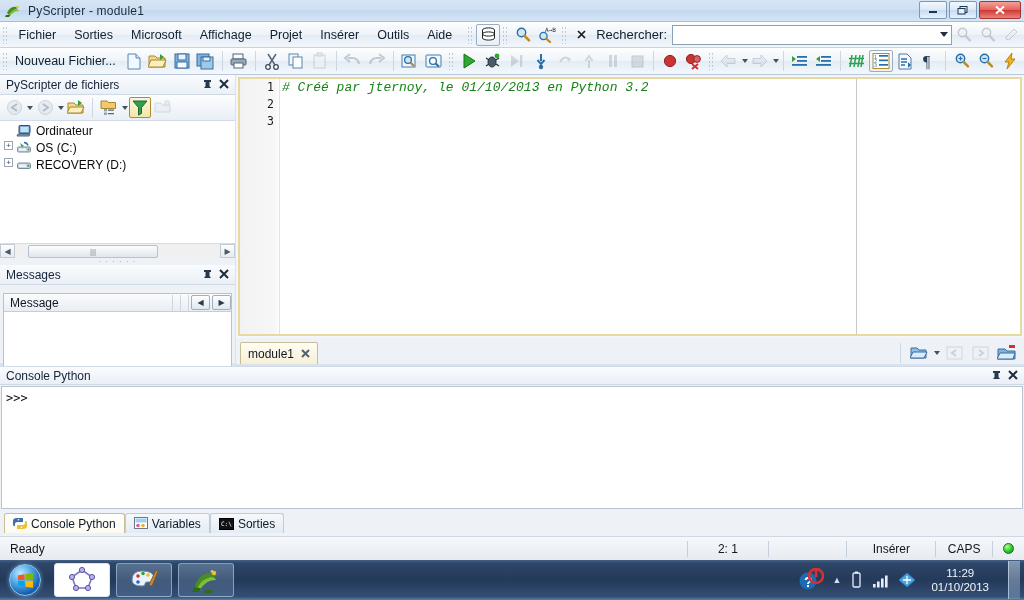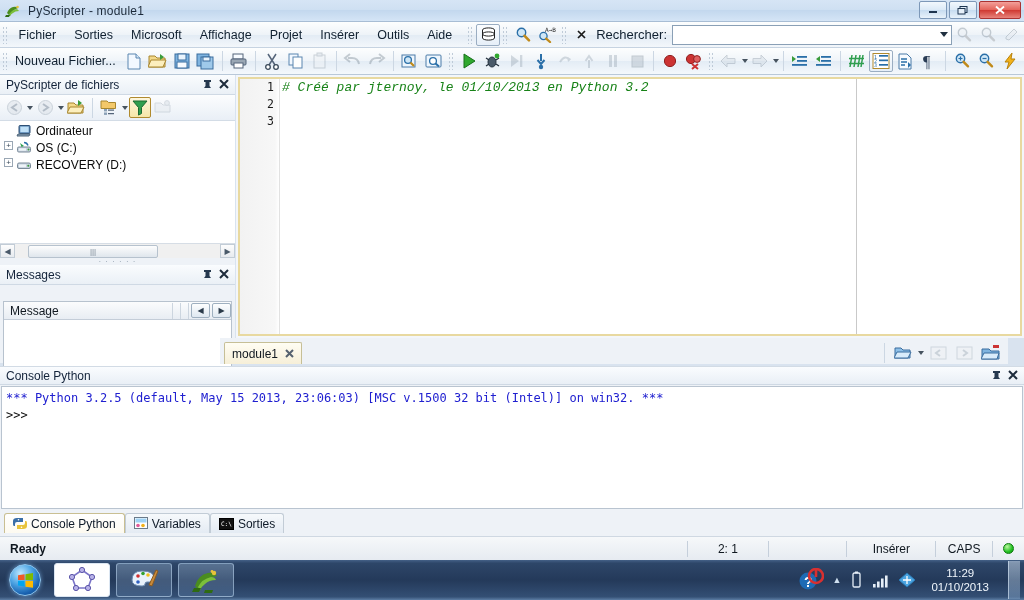--- a/index.html
+++ b/index.html
@@ -97,21 +97,21 @@
     height:15px; background:#f0f0f0; border-top:1px solid #d6dde5;
     display:flex; align-items:center; position:relative;
   }
   .hs-arrow { width:15px;height:14px; display:flex;align-items:center;justify-content:center; font-size:8px; color:#4a5a6a;
     background: linear-gradient(to bottom,#fdfdfd,#e7ebef); border:1px solid #c2ccd6;}
   .hs-thumb { position:absolute; left:28px; width:130px; height:13px;
     background: linear-gradient(to bottom,#fdfdfd,#dfe6ed); border:1px solid #b6c2ce; border-radius:2px;
     display:flex;align-items:center;justify-content:center; font-size:8px; color:#7b8894;}
   .splitter-dots { height:7px; background:#eef2f7; text-align:center; font-size:8px; color:#9aa8b6; letter-spacing:1px; line-height:7px;}
 
-  .msg-grid { background:#fff; border:1px solid #b7c2ce; margin:16px 3px; height:80px; }
+  .msg-grid { background:#fff; border:1px solid #b7c2ce; margin:8px 3px; height:80px; }
   .msg-col-hdr { height:18px; display:flex; align-items:center;
     background: linear-gradient(to bottom,#fbfcfd,#e8edf3); border-bottom:1px solid #c4cdd8; font-size:12px; color:#101820; padding-left:6px;}
   .msg-col-hdr .spacer { margin-left:auto; display:flex; }
   .msg-col-hdr .vline { width:1px; height:16px; background:#ccd5df; margin-left:7px;}
   .msg-navbtn { width:19px;height:15px;margin-left:2px; border:1px solid #9fb0c0; border-radius:2px;
     background: linear-gradient(to bottom,#fdfefe,#dfe8f1); font-size:8px; color:#2a3a4a; display:flex;align-items:center;justify-content:center;}
 
   .dock-tabs { display:flex; align-items:flex-end; height:22px; padding-left:4px; background:#eef2f7; }
   .dtab { display:flex; align-items:center; gap:4px; height:20px; padding:0 8px; font-size:12px; color:#0e1a28;
           border:1px solid #c2ccd6; border-bottom:none; border-radius:3px 3px 0 0; background: linear-gradient(to bottom,#f6f9fc,#e4ebf3); }
@@ -121,21 +121,21 @@
   .editor-area { position:absolute; left:236px; top:75px; width:788px; height:263px; background:#f3f6fa; padding:2px;}
   .editor-frame { width:100%; height:100%; border:2px solid #e8d9a0; background:#fff; position:relative; overflow:hidden; }
   .gutter { position:absolute; left:0; top:0; width:40px; height:100%;
             background: linear-gradient(to right,#f2f2f2 0%,#f7f7f7 90%, #ffffff 100%); border-right:1px solid #e2e2e2;}
   .lnum { text-align:right; padding-right:5px; font-family:"DejaVu Sans Mono","Liberation Mono",monospace; font-size:11.5px; color:#1a1a1a; height:17px; line-height:17px;}
   .codelines { position:absolute; left:42px; top:0; right:0; }
   .cline { height:17px; line-height:17px; font-family:Liberation Mono, monospace; font-size:13px; white-space:pre;}
   .cmt { color:#178217; font-style:italic; }
   .margin-guide { position:absolute; left:616px; top:0; bottom:0; width:1px; background:#c9c9c9;}
 
-  .editor-tabbar { position:absolute; left:220px; top:338px; width:788px; height:26px;
+  .editor-tabbar { position:absolute; left:236px; top:338px; width:788px; height:26px;
      background:#eef2f7; display:flex; align-items:flex-end; padding-left:4px;}
   .etab { display:flex; align-items:center; gap:7px; height:22px; padding:0 7px; font-size:12px; color:#101820;
           border:1px solid #c6bf96; border-bottom:none; border-radius:2px 2px 0 0;
           background: linear-gradient(to bottom,#fffdf3,#f6efd8); }
   .etab .x { font-size:11px; color:#5a6472; font-weight:bold; }
   .etab-right { margin-left:auto; display:flex; align-items:center; gap:2px; padding-right:6px; }
 
   
   .console-dock { position:absolute; left:0; top:366px; width:1024px; height:170px; background:#eef2f7; }
   .console-hdr { height:19px; display:flex; align-items:center; padding-left:6px;
@@ -732,21 +732,20 @@
             </svg>
         </span>
         <span>
           <svg width="10" height="10">
               <path d="M1 1 L9 9 M9 1 L1 9" stroke="#1e2c3c" stroke-width="2"></path>
             </svg>
         </span>
       </span>
     </div>
     <div class="console-body">
-      <div class="conline con-blue">*** Python 3.2.5 (default, May 15 2013, 23:06:03) [MSC v.1500 32 bit (Intel)] on win32. ***</div>
       <div class="conline con-prompt">&gt;&gt;&gt;</div>
     </div>
     <div class="console-tabs">
       <div class="dtab active">
         <span>
           <svg width="14" height="13" viewBox="0 0 14 13">
               <path d="M4 1 h6 v4 h-6 q-2 0-2 2 v2 h-1 q-1 0-1-2 v-3 q0-3 4-3z" fill="#3a6fa8"></path>
               <path d="M10 12 h-6 v-4 h6 q2 0 2-2 v-2 h1 q1 0 1 2 v3 q0 3-4 3z" fill="#e8c33a"></path>
               <circle cx="5.5" cy="2.8" r=".8" fill="#fff"></circle>
               <circle cx="8.5" cy="10.2" r=".8" fill="#fff"></circle>
@@ -771,21 +770,21 @@
               <rect x="0.5" y="0.5" width="14" height="11" fill="#111" stroke="#000"></rect>
               <text x="2" y="8" font-size="6" fill="#fff" font-family="monospace">C:\</text>
             </svg>
         </span>
         <span>Sorties</span>
       </div>
     </div>
   </div>
 
   <div class="statusbar">
-    <div class="st-cell" style="width:690px;font-weight:bold;">Ready</div>
+    <div class="st-cell" style="width:690px;">Ready</div>
     <span class="st-div"></span>
     <div class="st-cell" style="width:80px;justify-content:center;">2: 1</div>
     <span class="st-div"></span>
     <div class="st-cell" style="width:78px;"></div>
     <span class="st-div"></span>
     <div class="st-cell" style="width:88px;justify-content:center;">Insérer</div>
     <span class="st-div"></span>
     <div class="st-cell" style="width:56px;justify-content:center;">CAPS</div>
     <span class="st-div"></span>
     <div class="st-cell">

